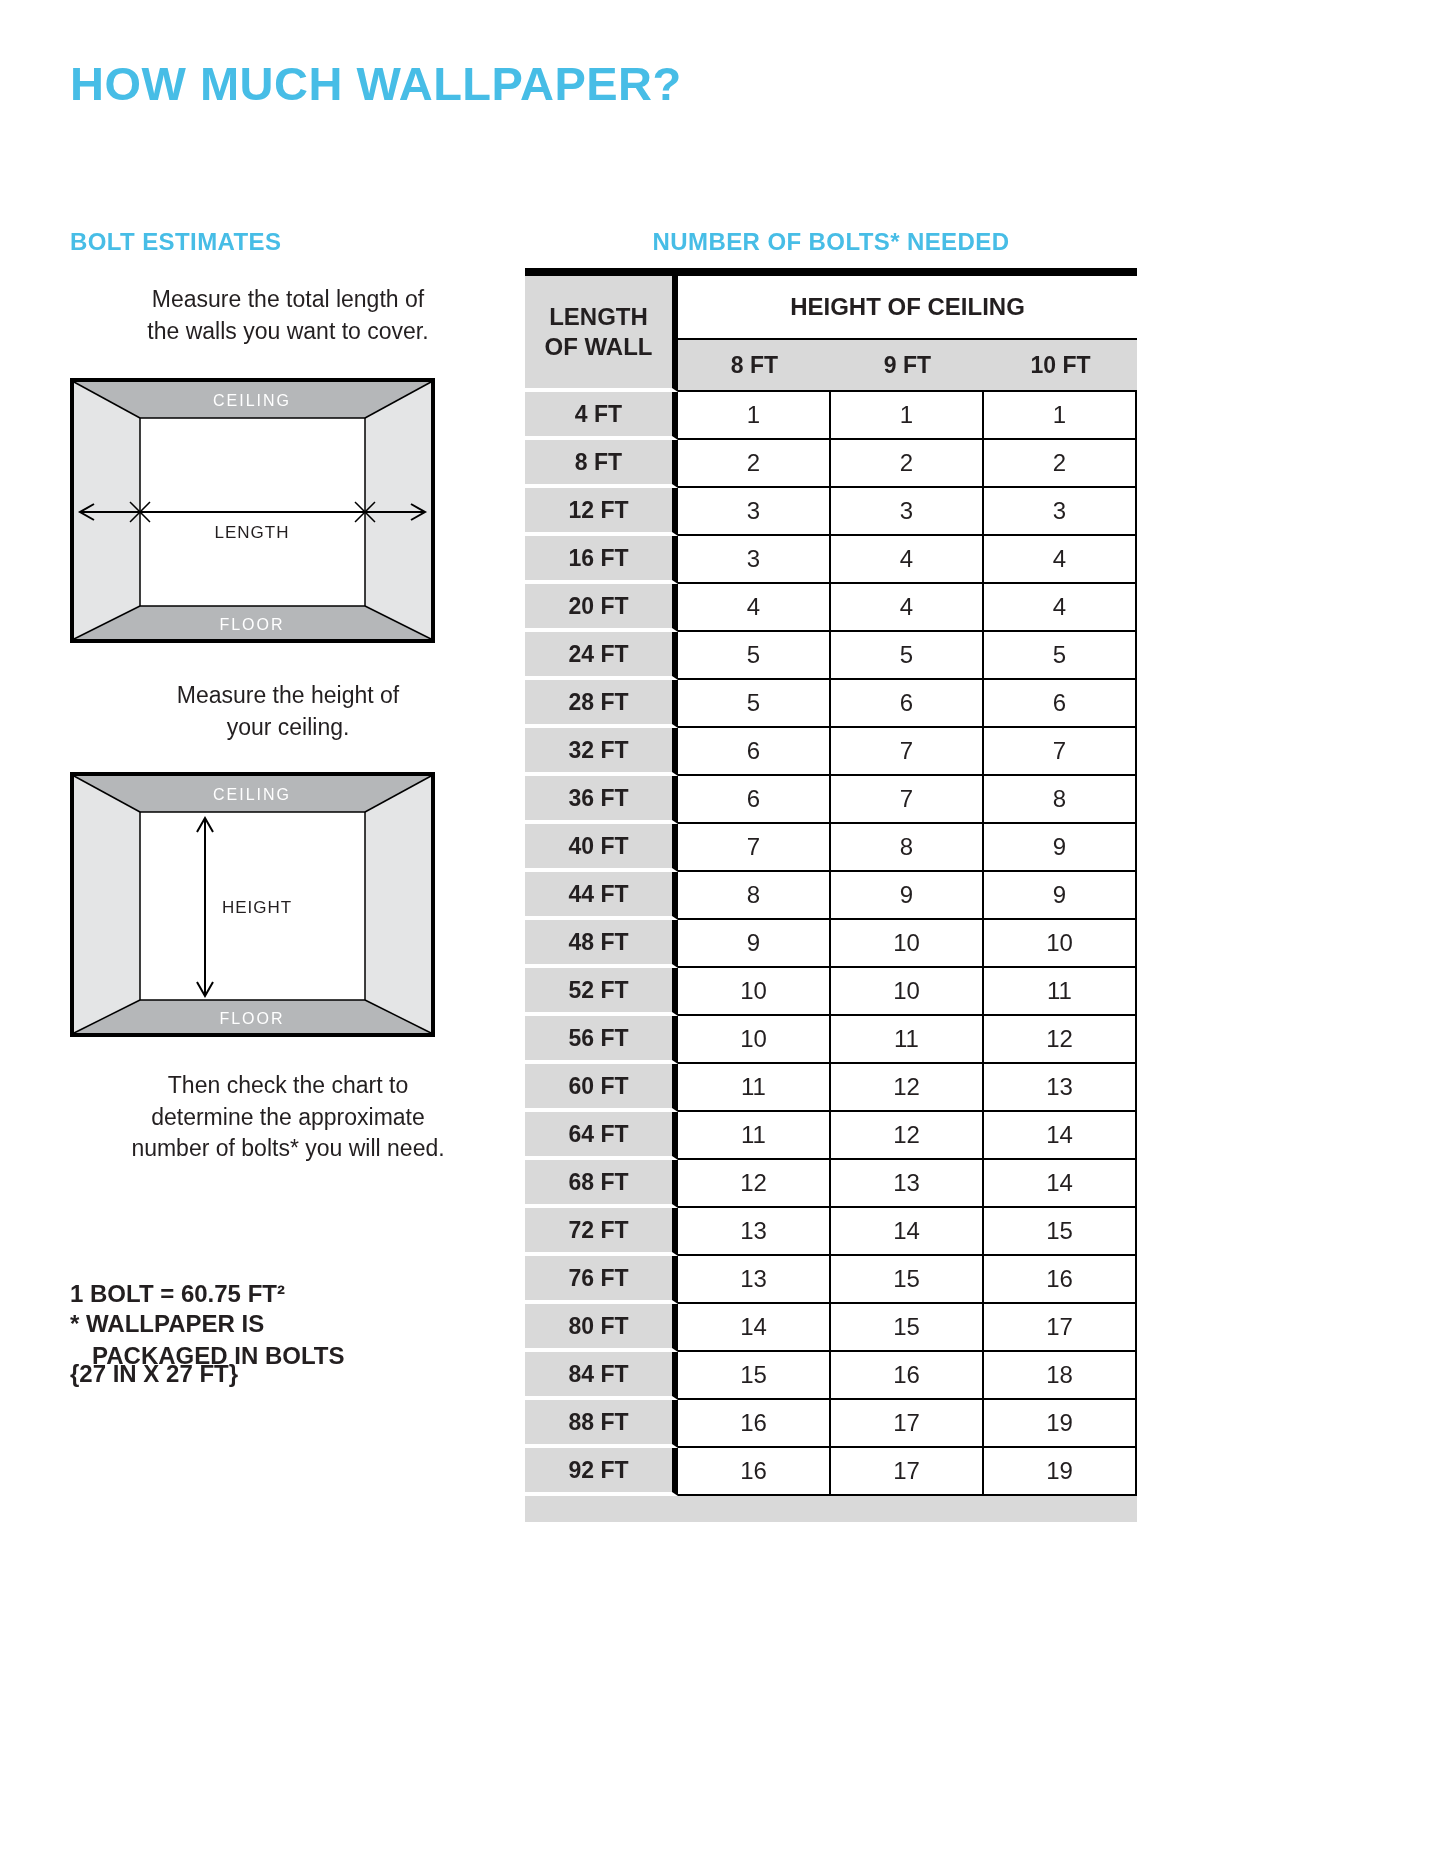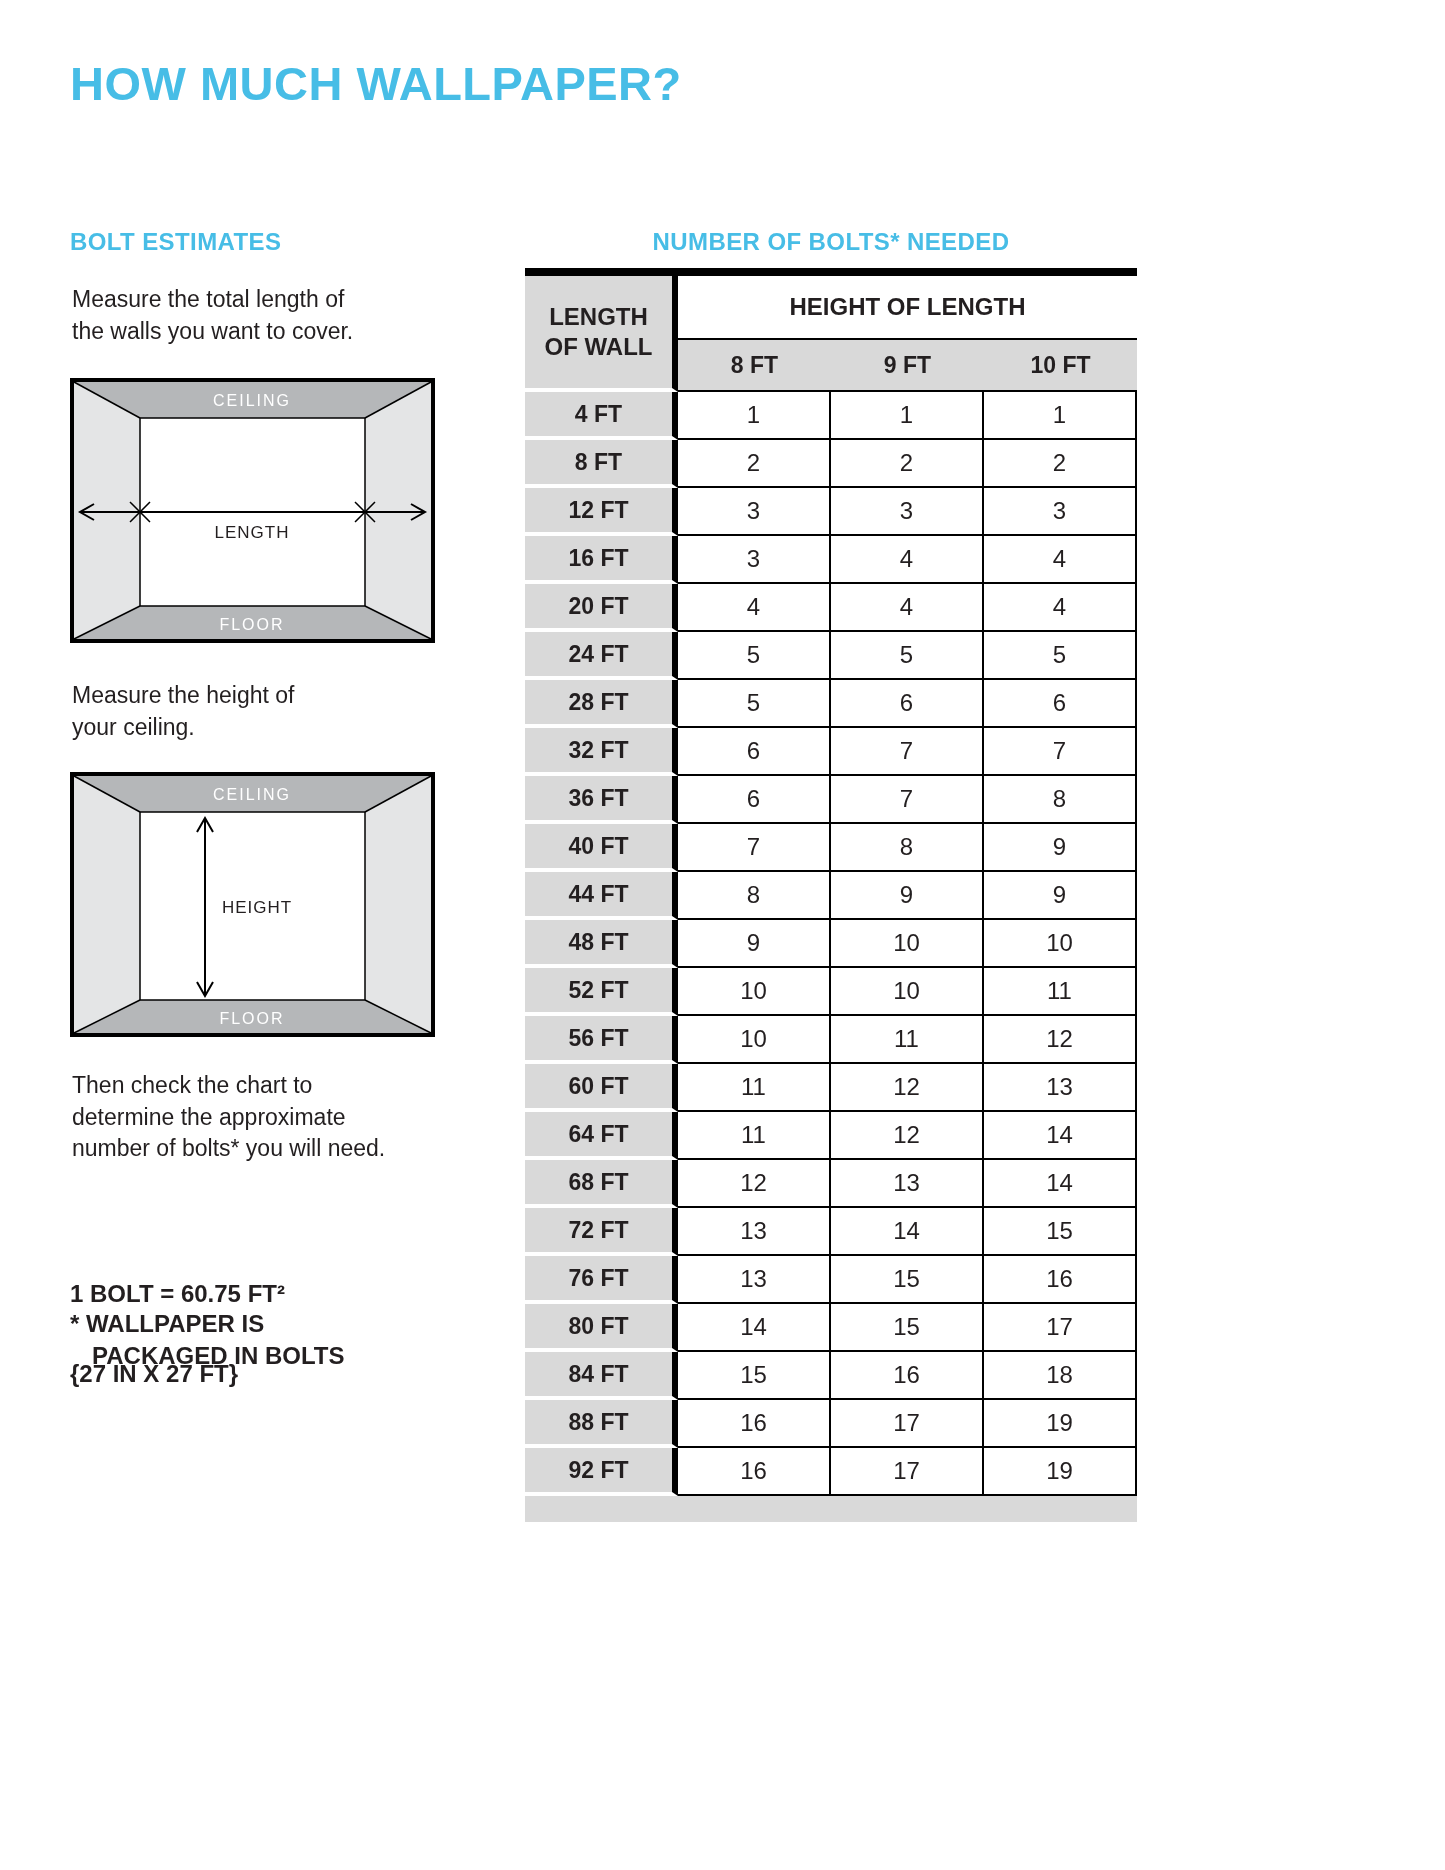--- a/index.html
+++ b/index.html
@@ -25,26 +25,27 @@
   .section-heading {
     font-size: 24px;
     font-weight: bold;
     letter-spacing: 0.4px;
     color: var(--accent, #47bde6);
   }
   .room-heading { left: 70px; top: 228px; }
   .table-heading { left: 525px; top: 228px; width: 612px; text-align: center; }
 
   .body-text {
-    left: 72px;
+    left: 78px;
     width: 420px;
     font-size: 23px;
     line-height: 1.38;
     white-space: pre-line;
     color: #231f20;
+    text-align: center;
   }
   .step1 { top: 284px; }
   .step2 { top: 680px; }
   .step3 { top: 1070px; }
 
   .diagram { left: 70px; width: 365px; height: 265px; }
   .diagram1 { top: 378px; }
   .diagram2 { top: 772px; }
   svg text { font-family: "Liberation Sans", sans-serif; }
 
@@ -174,19 +175,19 @@
 number of bolts* you will need.</p>
 
 <p class="abs footnote">* WALLPAPER IS
 PACKAGED IN BOLTS</p>
 <p class="abs bolt-area">1 BOLT = 60.75 FT²</p>
 <p class="abs bolt-dims">{27 IN X 27 FT}</p>
 
 <div class="bolt-table">
   <div class="cell cell-lenhd">LENGTH
 OF WALL</div>
-  <div class="cell cell-grouphd">HEIGHT OF LENGTH</div>
+  <div class="cell cell-grouphd">HEIGHT OF CEILING</div>
   <div class="cell cell-subhd">8 FT</div>
   <div class="cell cell-subhd">9 FT</div>
   <div class="cell cell-subhd">10 FT</div>
   <div class="table-body"><div class="cell cell-len">4 FT</div><div class="cell cell-val">1</div><div class="cell cell-val">1</div><div class="cell cell-val">1</div><div class="cell cell-len">8 FT</div><div class="cell cell-val">2</div><div class="cell cell-val">2</div><div class="cell cell-val">2</div><div class="cell cell-len">12 FT</div><div class="cell cell-val">3</div><div class="cell cell-val">3</div><div class="cell cell-val">3</div><div class="cell cell-len">16 FT</div><div class="cell cell-val">3</div><div class="cell cell-val">4</div><div class="cell cell-val">4</div><div class="cell cell-len">20 FT</div><div class="cell cell-val">4</div><div class="cell cell-val">4</div><div class="cell cell-val">4</div><div class="cell cell-len">24 FT</div><div class="cell cell-val">5</div><div class="cell cell-val">5</div><div class="cell cell-val">5</div><div class="cell cell-len">28 FT</div><div class="cell cell-val">5</div><div class="cell cell-val">6</div><div class="cell cell-val">6</div><div class="cell cell-len">32 FT</div><div class="cell cell-val">6</div><div class="cell cell-val">7</div><div class="cell cell-val">7</div><div class="cell cell-len">36 FT</div><div class="cell cell-val">6</div><div class="cell cell-val">7</div><div class="cell cell-val">8</div><div class="cell cell-len">40 FT</div><div class="cell cell-val">7</div><div class="cell cell-val">8</div><div class="cell cell-val">9</div><div class="cell cell-len">44 FT</div><div class="cell cell-val">8</div><div class="cell cell-val">9</div><div class="cell cell-val">9</div><div class="cell cell-len">48 FT</div><div class="cell cell-val">9</div><div class="cell cell-val">10</div><div class="cell cell-val">10</div><div class="cell cell-len">52 FT</div><div class="cell cell-val">10</div><div class="cell cell-val">10</div><div class="cell cell-val">11</div><div class="cell cell-len">56 FT</div><div class="cell cell-val">10</div><div class="cell cell-val">11</div><div class="cell cell-val">12</div><div class="cell cell-len">60 FT</div><div class="cell cell-val">11</div><div class="cell cell-val">12</div><div class="cell cell-val">13</div><div class="cell cell-len">64 FT</div><div class="cell cell-val">11</div><div class="cell cell-val">12</div><div class="cell cell-val">14</div><div class="cell cell-len">68 FT</div><div class="cell cell-val">12</div><div class="cell cell-val">13</div><div class="cell cell-val">14</div><div class="cell cell-len">72 FT</div><div class="cell cell-val">13</div><div class="cell cell-val">14</div><div class="cell cell-val">15</div><div class="cell cell-len">76 FT</div><div class="cell cell-val">13</div><div class="cell cell-val">15</div><div class="cell cell-val">16</div><div class="cell cell-len">80 FT</div><div class="cell cell-val">14</div><div class="cell cell-val">15</div><div class="cell cell-val">17</div><div class="cell cell-len">84 FT</div><div class="cell cell-val">15</div><div class="cell cell-val">16</div><div class="cell cell-val">18</div><div class="cell cell-len">88 FT</div><div class="cell cell-val">16</div><div class="cell cell-val">17</div><div class="cell cell-val">19</div><div class="cell cell-len">92 FT</div><div class="cell cell-val">16</div><div class="cell cell-val">17</div><div class="cell cell-val">19</div></div>
   <div class="table-footer"></div>
 </div>
 
 </body></html>

